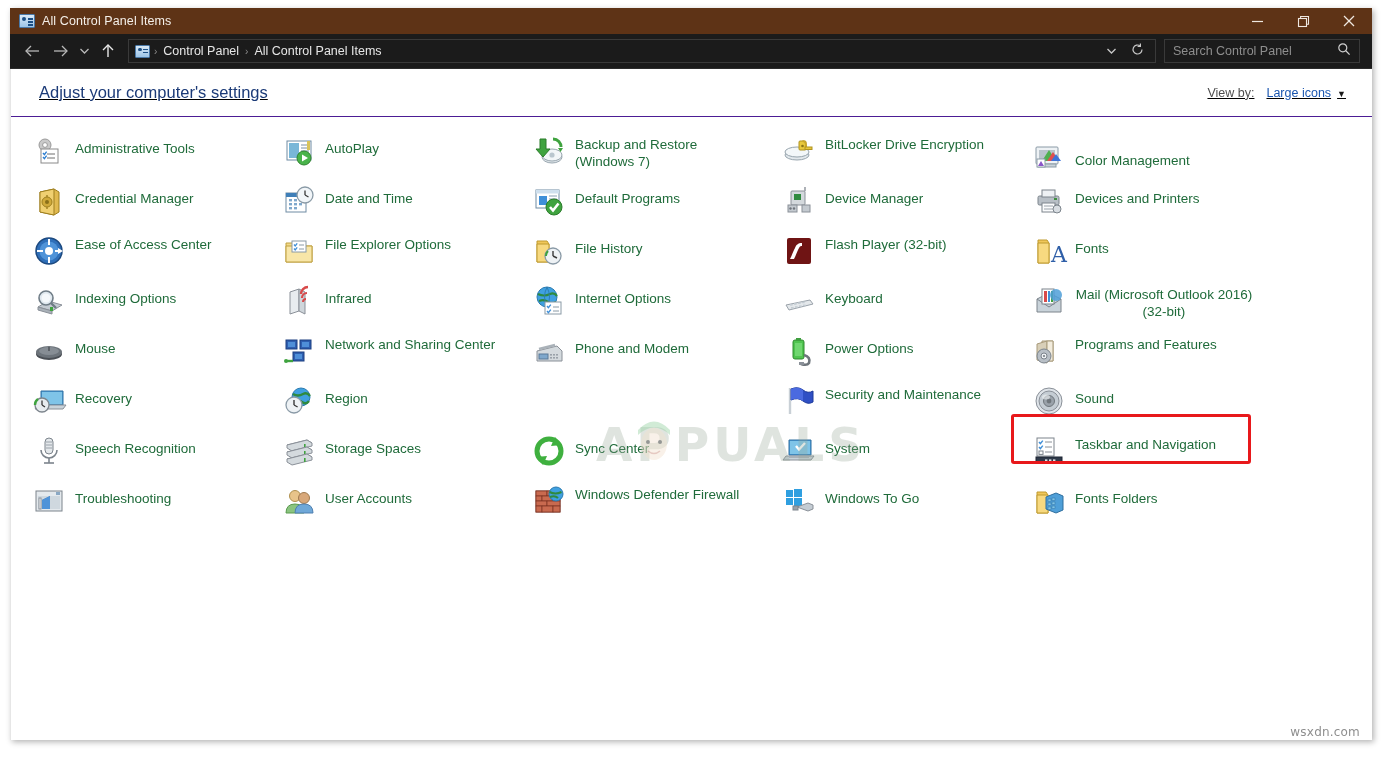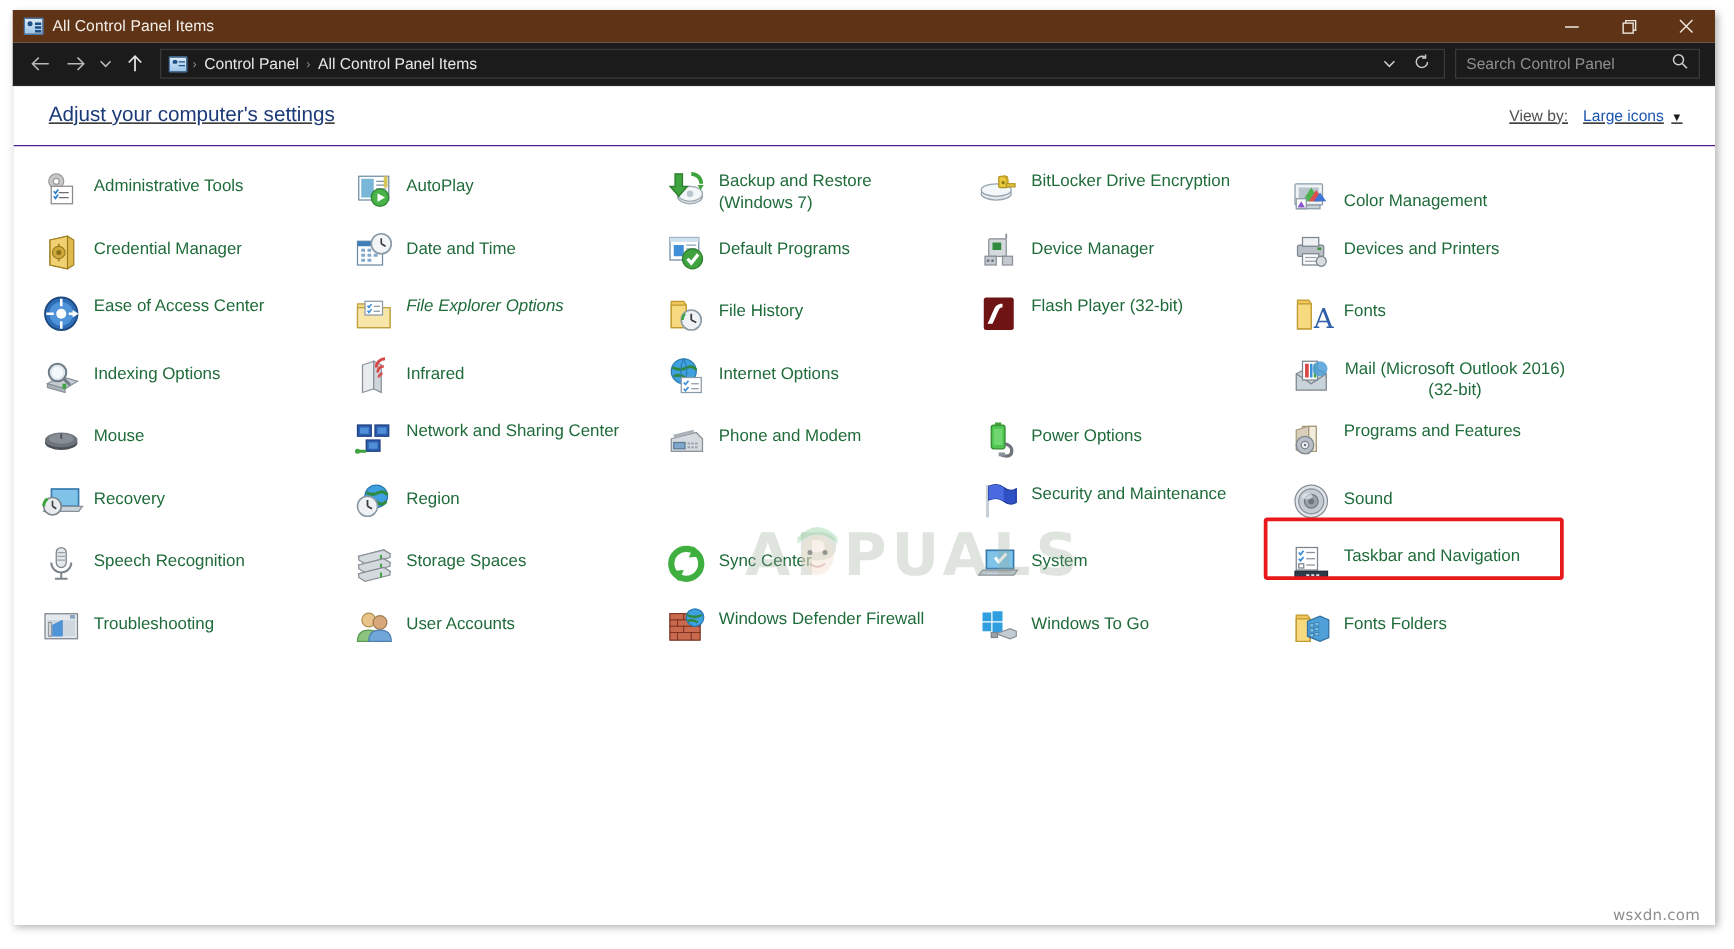--- a/index.html
+++ b/index.html
@@ -554,21 +554,21 @@
                 <circle cx="16" cy="16" r="9.5" fill="#4f93d8"></circle>
                 <circle cx="16" cy="16" r="4" fill="#fff"></circle>
                 <rect x="15" y="4" width="2" height="6" fill="#fff"></rect>
                 <rect x="15" y="22" width="2" height="6" fill="#fff"></rect>
                 <rect x="4" y="15" width="6" height="2" fill="#fff"></rect>
                 <rect x="22" y="15" width="6" height="2" fill="#fff"></rect>
                 <polygon points="25,13 30,16 25,19" fill="#fff"></polygon>
               </svg></div>
             <div class="lbl">Ease of Access Center</div>
           </div>
-          <div class="item two-line" style="grid-area: 3 / 2; font-style: italic;">
+          <div class="item two-line" style="grid-area: 3 / 2;">
             <div class="ico"><svg width="32" height="32" viewBox="0 0 32 32">
                 <path d="M3,8 l9,0 l2,3 l15,0 l0,16 l-26,0 z" fill="#f2d98a" stroke="#bfa03f"></path>
                 <path d="M3,11 l26,0 l0,16 l-26,0 z" fill="#f8e6a8" stroke="#bfa03f"></path>
                 <rect x="9" y="6" width="14" height="11" fill="#fff" stroke="#8a9aa6"></rect>
                 <path d="M11,9.5 l1.2,1.4 l2,-2.6" fill="none" stroke="#3f8fd8" stroke-width="1.3"></path>
                 <path d="M11,13.5 l1.2,1.4 l2,-2.6" fill="none" stroke="#3f8fd8" stroke-width="1.3"></path>
                 <line x1="16" y1="10" x2="21" y2="10" stroke="#8a9aa6"></line>
                 <line x1="16" y1="14" x2="21" y2="14" stroke="#8a9aa6"></line>
               </svg></div>
             <div class="lbl">File Explorer Options</div>
@@ -625,20 +625,36 @@
                 <circle cx="14" cy="12" r="10" fill="#3fa0e0" stroke="#2a7ab0"></circle>
                 <path d="M5,9 q6,3 12,0 q4,-2 7,2 M6,16 q5,-2 9,1 q4,3 8,0" fill="none" stroke="#2f8a3f" stroke-width="2.2"></path>
                 <path d="M14,2 q-5,10 0,20 M14,2 q5,10 0,20" fill="none" stroke="#2a7ab0" stroke-width="0.9"></path>
                 <rect x="12" y="17" width="16" height="12" fill="#fff" stroke="#8a9aa6"></rect>
                 <path d="M14,21 l1.4,1.6 l2.4,-3" fill="none" stroke="#3f8fd8" stroke-width="1.4"></path>
                 <path d="M14,26 l1.4,1.6 l2.4,-3" fill="none" stroke="#3f8fd8" stroke-width="1.4"></path>
                 <line x1="20" y1="22" x2="26" y2="22" stroke="#8a9aa6"></line>
                 <line x1="20" y1="26" x2="26" y2="26" stroke="#8a9aa6"></line>
               </svg></div>
             <div class="lbl">Internet Options</div>
+          </div>
+          <div class="item" style="grid-area: 4 / 4;">
+            <div class="ico"><svg width="32" height="32" viewBox="0 0 32 32">
+                <path d="M3,20 l24,-5 l3,4 l-24,6 z" fill="#e4e8eb" stroke="#9aa2aa"></path>
+                <g fill="#c4ccd3">
+                  <rect x="7" y="19" width="2.6" height="1.6"></rect>
+                  <rect x="11" y="18.2" width="2.6" height="1.6"></rect>
+                  <rect x="15" y="17.4" width="2.6" height="1.6"></rect>
+                  <rect x="19" y="16.6" width="2.6" height="1.6"></rect>
+                  <rect x="8" y="22" width="2.6" height="1.6"></rect>
+                  <rect x="12" y="21.2" width="2.6" height="1.6"></rect>
+                  <rect x="16" y="20.4" width="2.6" height="1.6"></rect>
+                  <rect x="20" y="19.6" width="2.6" height="1.6"></rect>
+                </g>
+              </svg></div>
+            <div class="lbl">Keyboard</div>
           </div>
           <div class="item two-line" style="grid-area: 4 / 5; text-align: center;">
             <div class="ico"><svg width="32" height="32" viewBox="0 0 32 32">
                 <path d="M4,14 l12,-6 l12,6 l0,13 l-24,0 z" fill="#c9d3da" stroke="#7c848c"></path>
                 <path d="M4,14 l12,8 l12,-8" fill="none" stroke="#7c848c"></path>
                 <rect x="9" y="4" width="12" height="15" fill="#fff" stroke="#7c848c"></rect>
                 <rect x="11" y="6" width="3" height="11" fill="#d84a4a"></rect>
                 <rect x="15" y="6" width="2" height="11" fill="#3f8fd8"></rect>
                 <rect x="18" y="6" width="2" height="11" fill="#3fa33f"></rect>
                 <circle cx="23" cy="10" r="6" fill="#4f9fd8" opacity="0.85"></circle>

